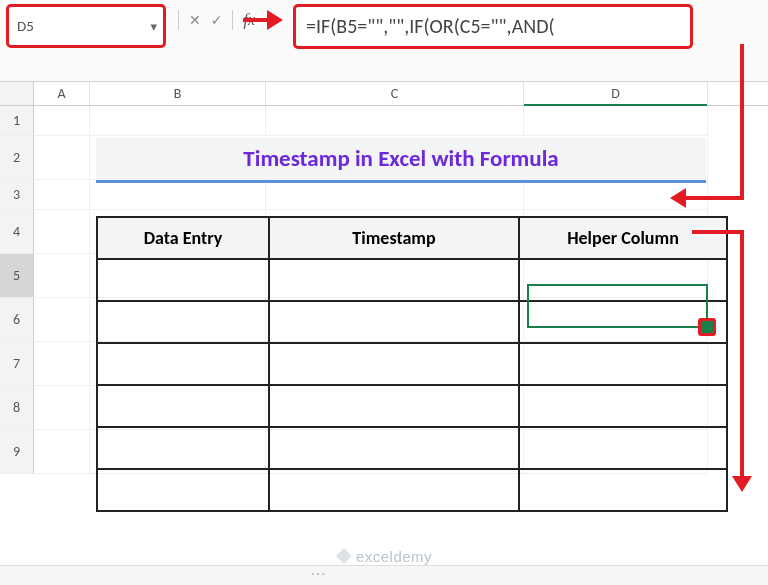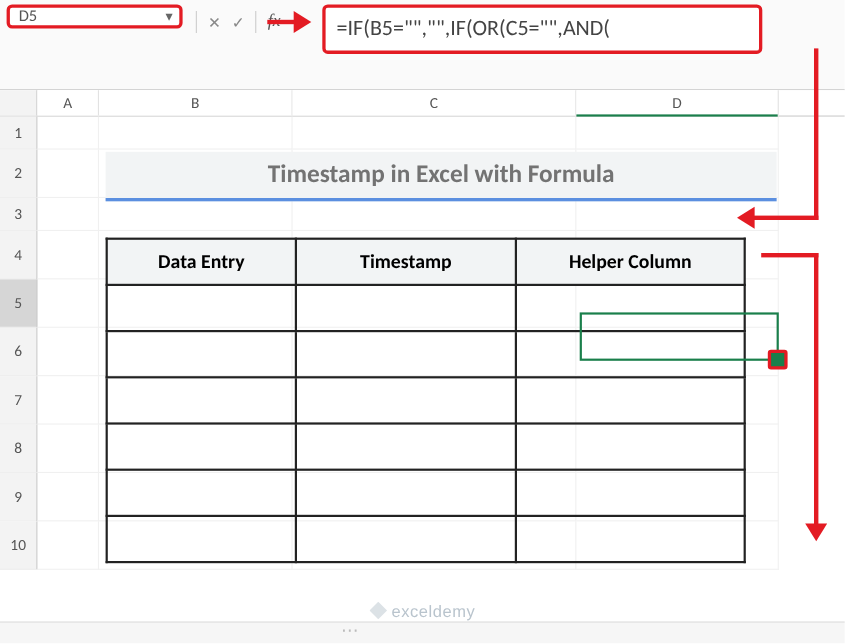--- a/index.html
+++ b/index.html
@@ -21,21 +21,21 @@
     height: 82px;
     border-bottom: 1px solid #d0d0d0;
     background: #fafafa;
   }
   .name-box-wrap {
     border: 3px solid #e31b23;
     border-radius: 5px;
     background: #fff;
     display: flex;
     align-items: center;
-    height: 22px;
+    height: 44px;
     padding: 0 6px 0 8px;
     width: 160px;
     justify-content: space-between;
   }
   .name-box-text { font-size: 15px; color: #555; }
   .chev { color: #666; font-size: 13px; }
 
   .fb-icons {
     display: flex;
     align-items: center;
@@ -126,39 +126,39 @@
     width: calc(100% - 34px);
   }
 
   .title-box {
     position: absolute;
     left: 62px; top: 32px;
     width: 610px;
     text-align: center;
     font-size: 23px;
     font-weight: bold;
-    color: #737373;
+    color: #6d28d9;
     background: #f2f4f5;
     border-bottom: 3px solid #5b8fe0;
     padding: 6px 0 8px 0;
   }
 
   .tbl {
     position: absolute;
     left: 62px; top: 110px;
     border-collapse: collapse;
     border-radius: 20px;
   }
   .tbl th, .tbl td {
     border: 2px solid #222;
     height: 42px;
     font-size: 18px;
   }
   .tbl th { background:#f2f4f5; font-weight:bold; }
-  .tbl .thB{width:172px;} .tbl .thC{width:200px;} .tbl .thD{width:208px;}
+  .tbl .thB{width:172px;} .tbl .thC{width:250px;} .tbl .thD{width:208px;}
 
   
   .sel-cell {
     position: absolute;
     left: 493px; 
     top: 178px;
     width: 181px;
     height: 44px;
     border: 2px solid #1a7f4b;
     pointer-events: none;
@@ -352,27 +352,20 @@
         <div class="cell wC"></div>
         <div class="cell wD"></div>
     </div>
     <div class="row">
       <div class="rh">9</div>
       <div class="cell wA"></div>
         <div class="cell wB"></div>
         <div class="cell wC"></div>
         <div class="cell wD"></div>
     </div>
-    <div class="row">
-      <div class="rh">10</div>
-      <div class="cell wA"></div>
-        <div class="cell wB"></div>
-        <div class="cell wC"></div>
-        <div class="cell wD"></div>
-    </div>
   </div>
 
   <div class="sheet-content">
     <div class="title-box">Timestamp in Excel with Formula</div>
 
     <table class="tbl">
       <tbody>
           <tr>
         <th class="thB">Data Entry</th>
         <th class="thC">Timestamp</th>

